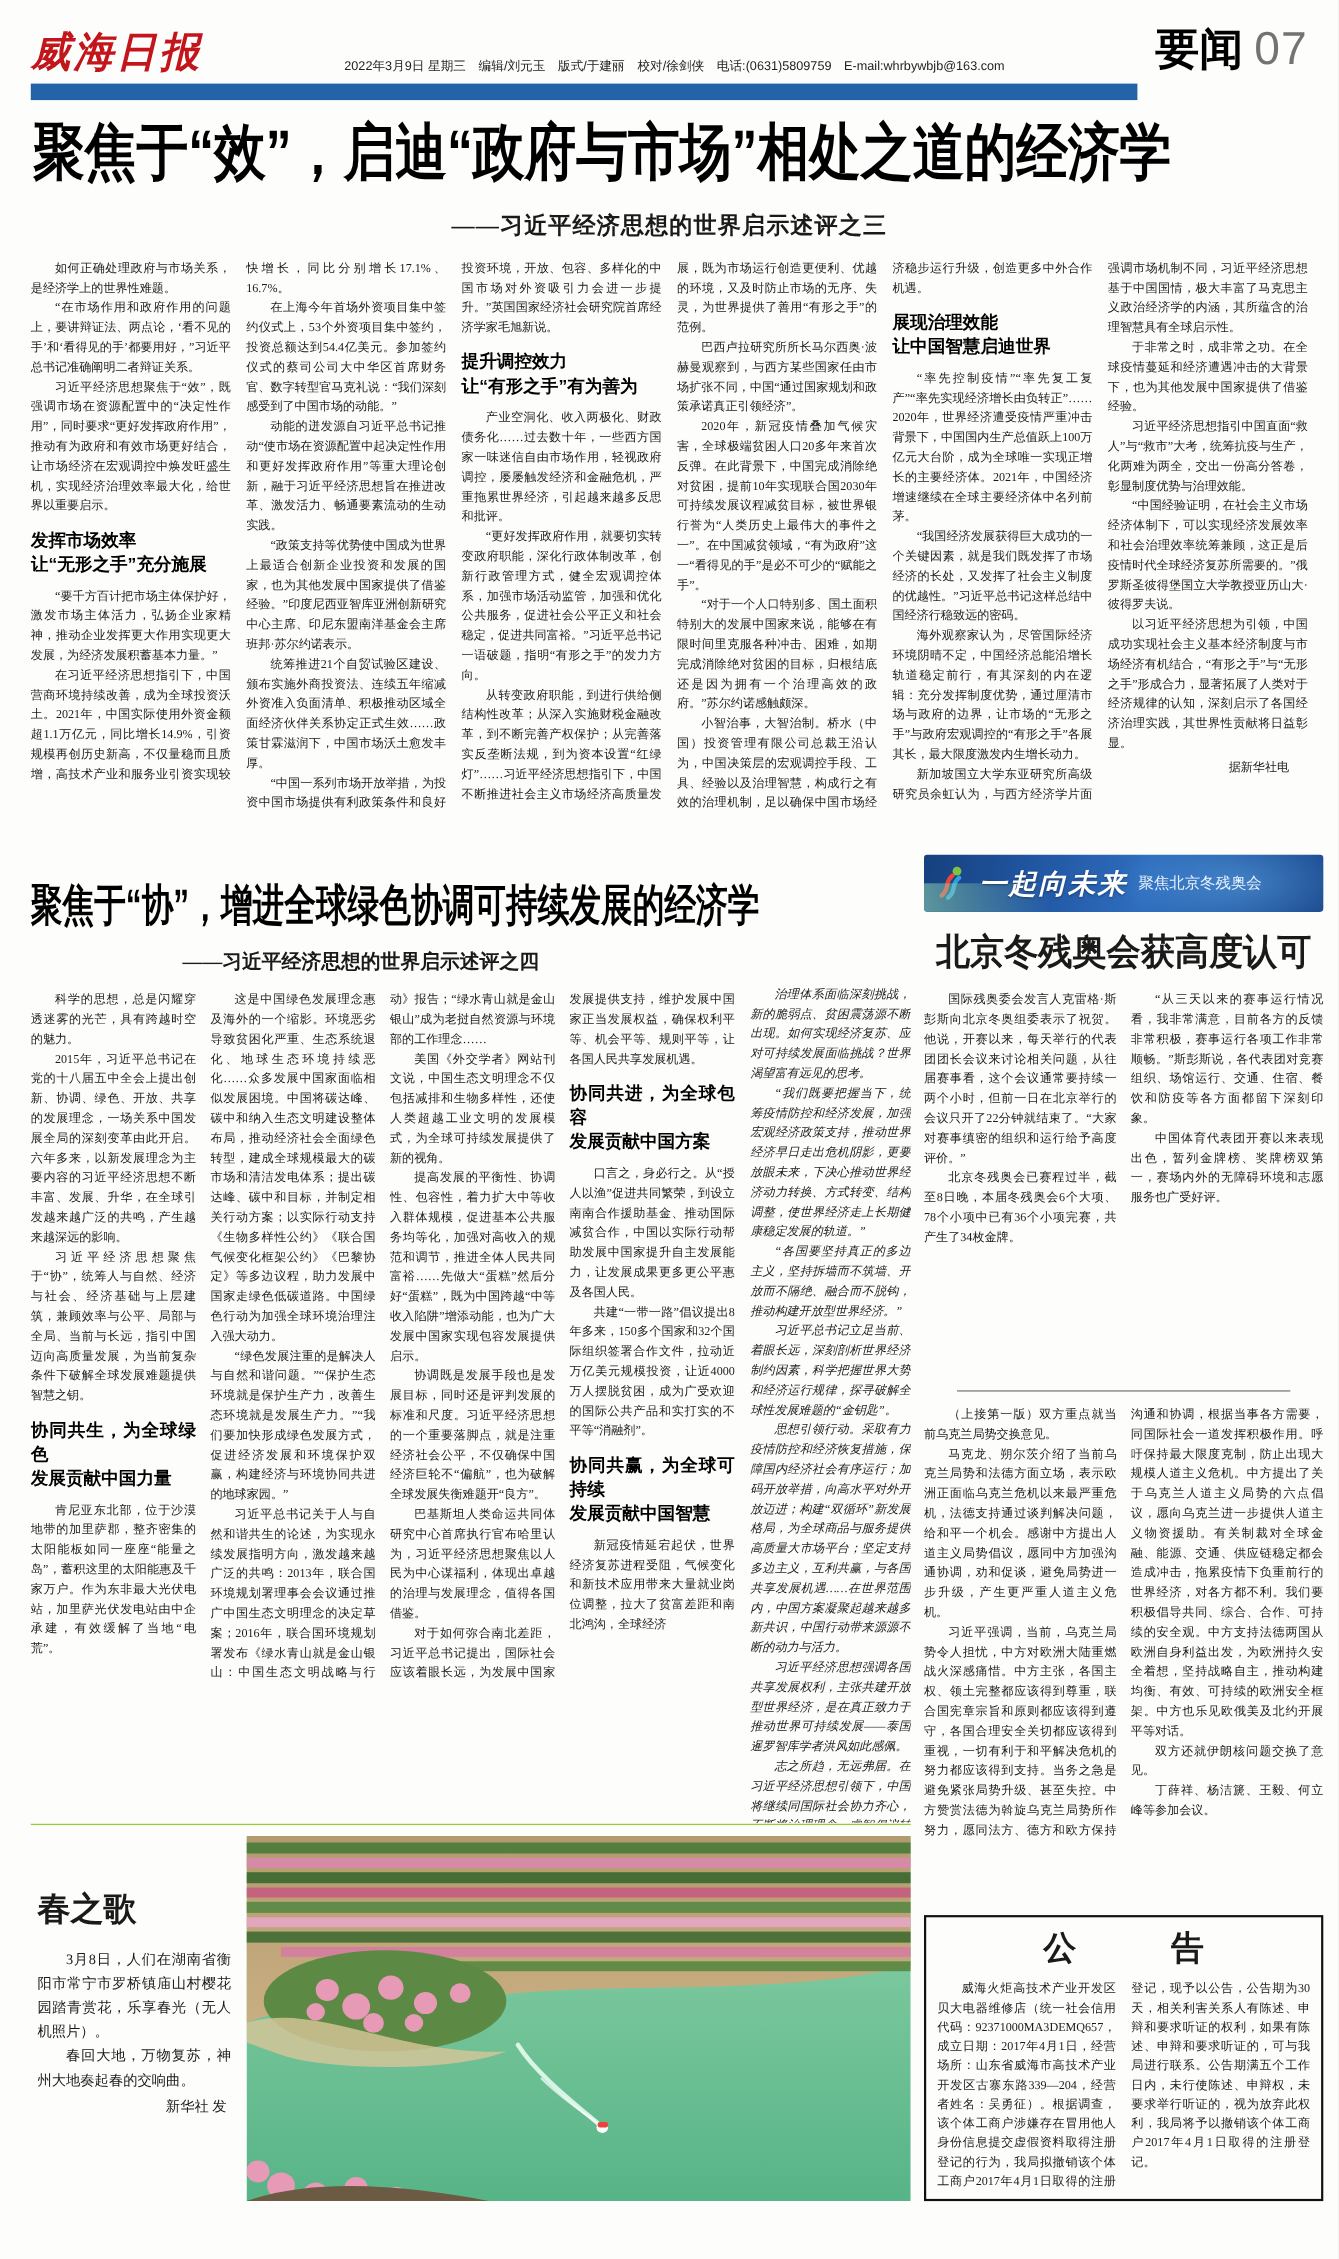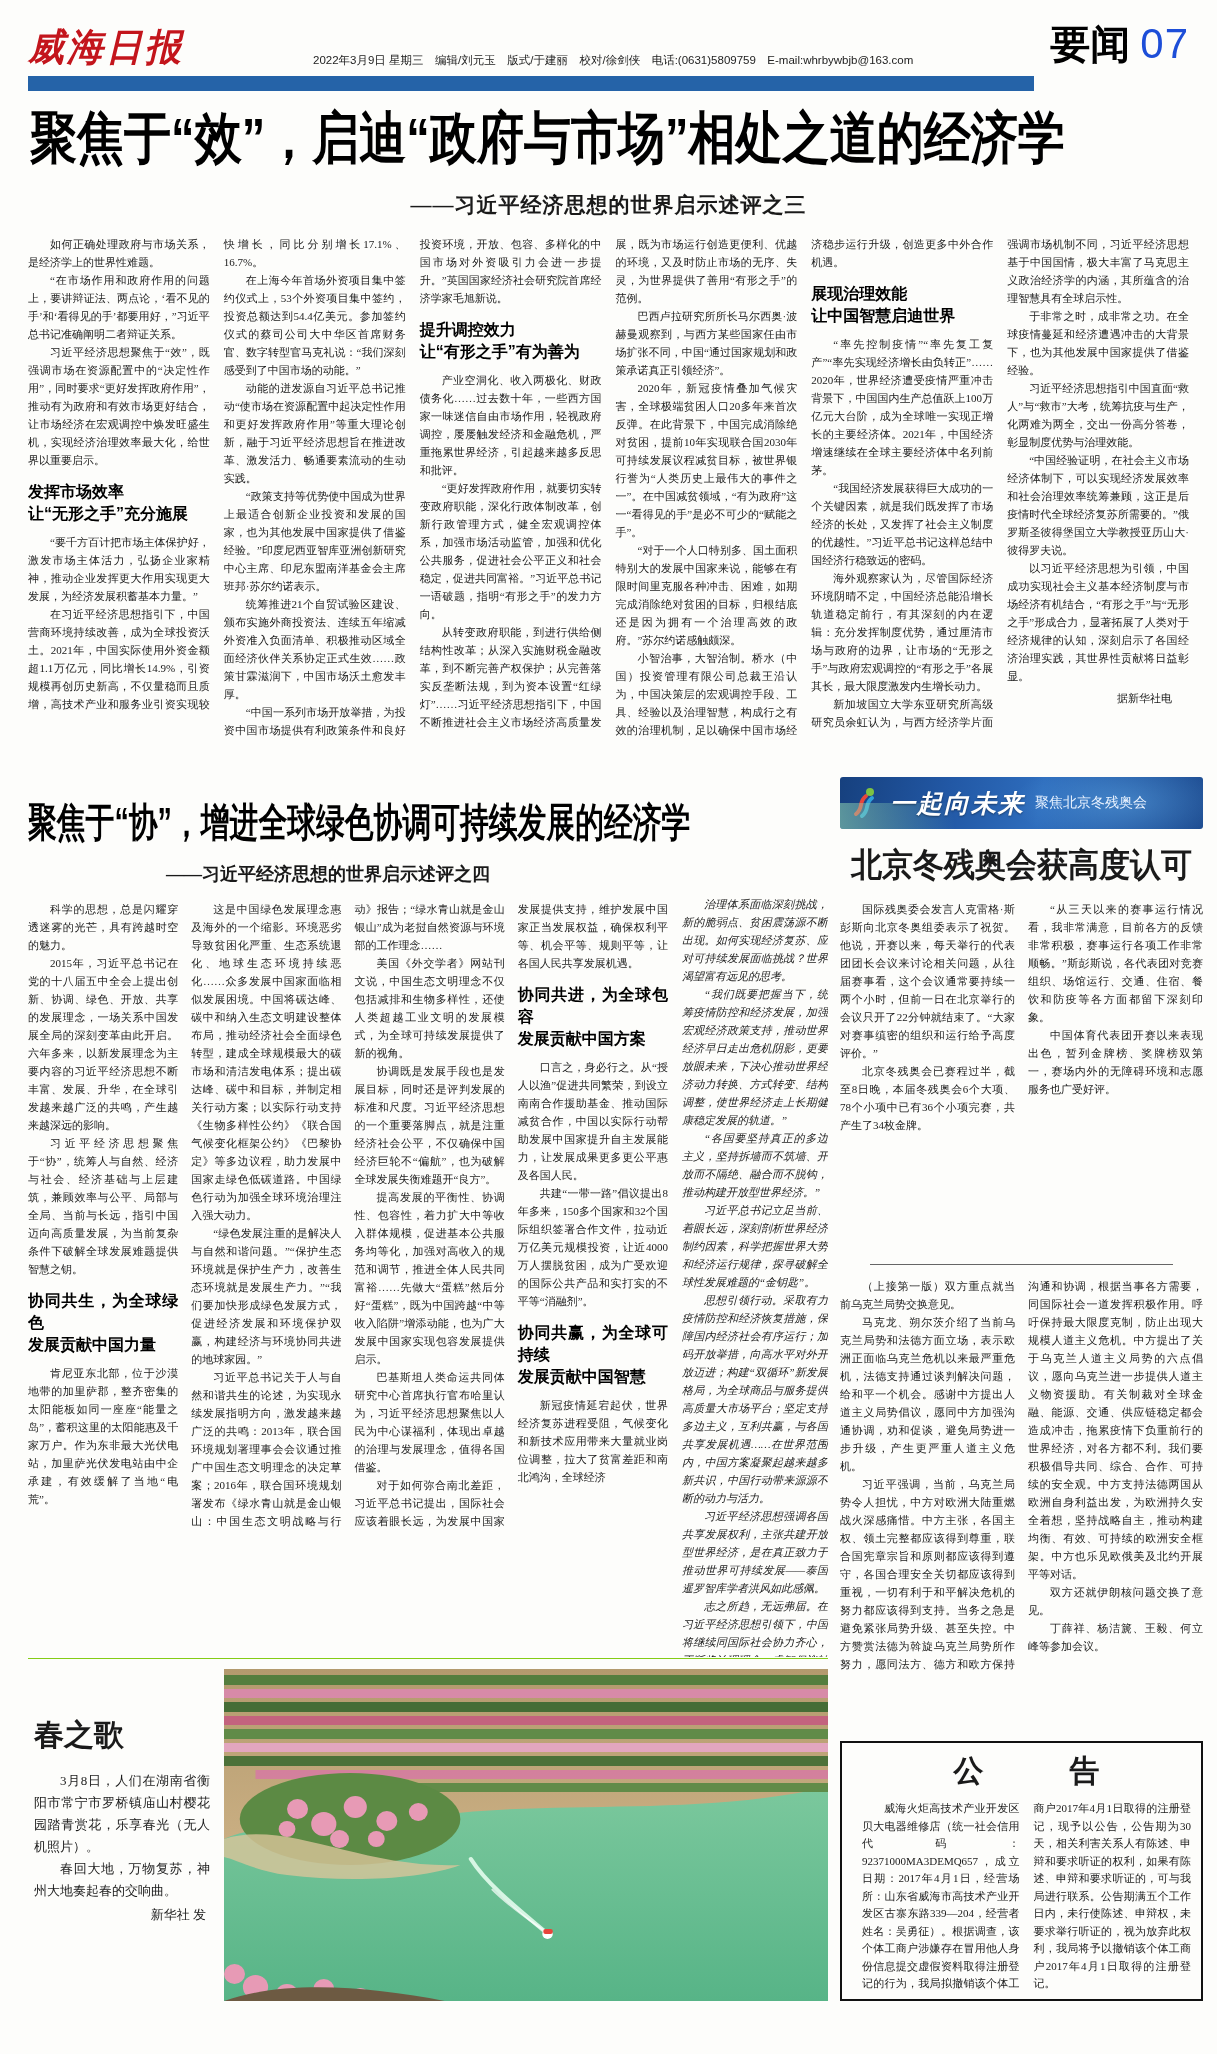--- a/index.html
+++ b/index.html
@@ -7,21 +7,21 @@
         font-family:"Liberation Serif","DejaVu Serif",serif;color:#1a1a1a;overflow:hidden;
         box-sizing:border-box;padding:18px 28px 0 28px;}
   
   .hdr{display:flex;align-items:flex-end;height:54px;}
   .masthead{font-family:"Liberation Serif",serif;font-weight:bold;font-style:italic;
             font-size:36px;color:#c3151c;letter-spacing:3px;transform:scaleY(1.05);white-space:nowrap;}
   .dateline{flex:1;text-align:center;font-size:11.5px;color:#222;padding:0 8px 4px 0;white-space:nowrap;
             font-family:"Liberation Sans","DejaVu Sans",sans-serif;}
   .edition{white-space:nowrap;font-family:"Liberation Sans",sans-serif;display:flex;align-items:baseline;gap:10px;}
   .edition .ed-name{font-size:40px;font-weight:bold;color:#000;}
-  .edition .ed-no{font-size:42px;font-weight:400;color:#1d4ed8;letter-spacing:1px;text-align:center;}
+  .edition .ed-no{font-size:42px;font-weight:400;color:#737373;letter-spacing:1px;text-align:center;}
   .bluebar{height:15px;background:#2563a8;margin:4px 155px 0 0;}
   
   .a1{margin-top:10px;}
   .a1-head{font-family:"Liberation Sans","DejaVu Sans",sans-serif;font-weight:bold;font-size:56px;
            white-space:nowrap;transform:scaleX(.84);transform-origin:left center;letter-spacing:0px;
            color:#000;margin:8px 0 0 2px;}
   .a1-sub{text-align:center;font-size:21px;font-weight:600;margin:14px 0 16px 0;letter-spacing:1px;font-family:Liberation Serif, serif;}
   .cols6{column-count:6;column-gap:14px;height:528px;overflow:hidden;text-align:justify;
          font-size:11px;line-height:18px;}
   .cols4{column-count:4;column-gap:13px;height:758px;overflow:hidden;text-align:justify;
@@ -59,21 +59,21 @@
           background:linear-gradient(80deg,rgba(150,220,180,.55),rgba(150,220,180,0) 80%);}
   .b-slogan{font-family:"Liberation Serif",serif;font-weight:bold;font-style:italic;font-size:25px;
             color:#fff;letter-spacing:2px;white-space:nowrap;text-shadow:0 1px 2px rgba(0,0,0,.4);z-index:1;}
   .b-tag{font-family:"Liberation Sans",sans-serif;font-size:14px;color:#eaf3ff;white-space:nowrap;z-index:1;}
   .bj-head{font-family:"Liberation Sans",sans-serif;font-weight:bold;font-size:33px;text-align:center;
            margin:14px 0 12px 0;white-space:nowrap;transform:scaleX(.94);transform-origin:center;}
   .bj-cols{height:352px;}
   .rule{border-top:1px solid #666;margin:12px 30px;}
   .cont-cols{flex:1;min-height:380px;}
   
-  .gonggao{border:2px solid #111;margin-top:12px;padding:8px 10px 10px 20px;height:238px;box-sizing:content-box;}
+  .gonggao{border:2px solid #111;margin-top:12px;padding:8px 10px 10px 10px;height:238px;box-sizing:content-box;}
   .gg-title{font-family:"Liberation Sans",sans-serif;font-weight:bold;font-size:30px;text-align:center;
             letter-spacing:28px;text-indent:28px;margin-bottom:8px;}
   .gg-cols{column-count:2;column-gap:14px;height:200px;overflow:hidden;text-align:justify;
            font-size:11px;line-height:17.5px;}
 </style>
 </head>
 <body>
 
 <div class="page">
 
@@ -136,22 +136,22 @@
               <p class="para">科学的思想，总是闪耀穿透迷雾的光芒，具有跨越时空的魅力。</p>
               <p class="para">2015年，习近平总书记在党的十八届五中全会上提出创新、协调、绿色、开放、共享的发展理念，一场关系中国发展全局的深刻变革由此开启。六年多来，以新发展理念为主要内容的习近平经济思想不断丰富、发展、升华，在全球引发越来越广泛的共鸣，产生越来越深远的影响。</p>
               <p class="para">习近平经济思想聚焦于“协”，统筹人与自然、经济与社会、经济基础与上层建筑，兼顾效率与公平、局部与全局、当前与长远，指引中国迈向高质量发展，为当前复杂条件下破解全球发展难题提供智慧之钥。</p>
               <div class="colhead">协同共生，为全球绿色
 发展贡献中国力量</div>
               <p class="para">肯尼亚东北部，位于沙漠地带的加里萨郡，整齐密集的太阳能板如同一座座“能量之岛”，蓄积这里的太阳能惠及千家万户。作为东非最大光伏电站，加里萨光伏发电站由中企承建，有效缓解了当地“电荒”。</p>
               <p class="para">这是中国绿色发展理念惠及海外的一个缩影。环境恶劣导致贫困化严重、生态系统退化、地球生态环境持续恶化……众多发展中国家面临相似发展困境。中国将碳达峰、碳中和纳入生态文明建设整体布局，推动经济社会全面绿色转型，建成全球规模最大的碳市场和清洁发电体系；提出碳达峰、碳中和目标，并制定相关行动方案；以实际行动支持《生物多样性公约》《联合国气候变化框架公约》《巴黎协定》等多边议程，助力发展中国家走绿色低碳道路。中国绿色行动为加强全球环境治理注入强大动力。</p>
               <p class="para">“绿色发展注重的是解决人与自然和谐问题。”“保护生态环境就是保护生产力，改善生态环境就是发展生产力。”“我们要加快形成绿色发展方式，促进经济发展和环境保护双赢，构建经济与环境协同共进的地球家园。”</p>
               <p class="para">习近平总书记关于人与自然和谐共生的论述，为实现永续发展指明方向，激发越来越广泛的共鸣：2013年，联合国环境规划署理事会会议通过推广中国生态文明理念的决定草案；2016年，联合国环境规划署发布《绿水青山就是金山银山：中国生态文明战略与行动》报告；“绿水青山就是金山银山”成为老挝自然资源与环境部的工作理念……</p>
               <p class="para">美国《外交学者》网站刊文说，中国生态文明理念不仅包括减排和生物多样性，还使人类超越工业文明的发展模式，为全球可持续发展提供了新的视角。</p>
+              <p class="para">提高发展的平衡性、协调性、包容性，着力扩大中等收入群体规模，促进基本公共服务均等化，加强对高收入的规范和调节，推进全体人民共同富裕……先做大“蛋糕”然后分好“蛋糕”，既为中国跨越“中等收入陷阱”增添动能，也为广大发展中国家实现包容发展提供启示。</p>
               <p class="para">协调既是发展手段也是发展目标，同时还是评判发展的标准和尺度。习近平经济思想的一个重要落脚点，就是注重经济社会公平，不仅确保中国经济巨轮不“偏航”，也为破解全球发展失衡难题开“良方”。</p>
-              <p class="para">提高发展的平衡性、协调性、包容性，着力扩大中等收入群体规模，促进基本公共服务均等化，加强对高收入的规范和调节，推进全体人民共同富裕……先做大“蛋糕”然后分好“蛋糕”，既为中国跨越“中等收入陷阱”增添动能，也为广大发展中国家实现包容发展提供启示。</p>
               <p class="para">巴基斯坦人类命运共同体研究中心首席执行官布哈里认为，习近平经济思想聚焦以人民为中心谋福利，体现出卓越的治理与发展理念，值得各国借鉴。</p>
               <p class="para">对于如何弥合南北差距，习近平总书记提出，国际社会应该着眼长远，为发展中国家发展提供支持，维护发展中国家正当发展权益，确保权利平等、机会平等、规则平等，让各国人民共享发展机遇。</p>
               <div class="colhead">协同共进，为全球包容
 发展贡献中国方案</div>
               <p class="para">口言之，身必行之。从“授人以渔”促进共同繁荣，到设立南南合作援助基金、推动国际减贫合作，中国以实际行动帮助发展中国家提升自主发展能力，让发展成果更多更公平惠及各国人民。</p>
               <p class="para">共建“一带一路”倡议提出8年多来，150多个国家和32个国际组织签署合作文件，拉动近万亿美元规模投资，让近4000万人摆脱贫困，成为广受欢迎的国际公共产品和实打实的不平等“消融剂”。</p>
               <div class="colhead">协同共赢，为全球可持续
 发展贡献中国智慧</div>
               <p class="para">新冠疫情延宕起伏，世界经济复苏进程受阻，气候变化和新技术应用带来大量就业岗位调整，拉大了贫富差距和南北鸿沟，全球经济</p>
             </div>

